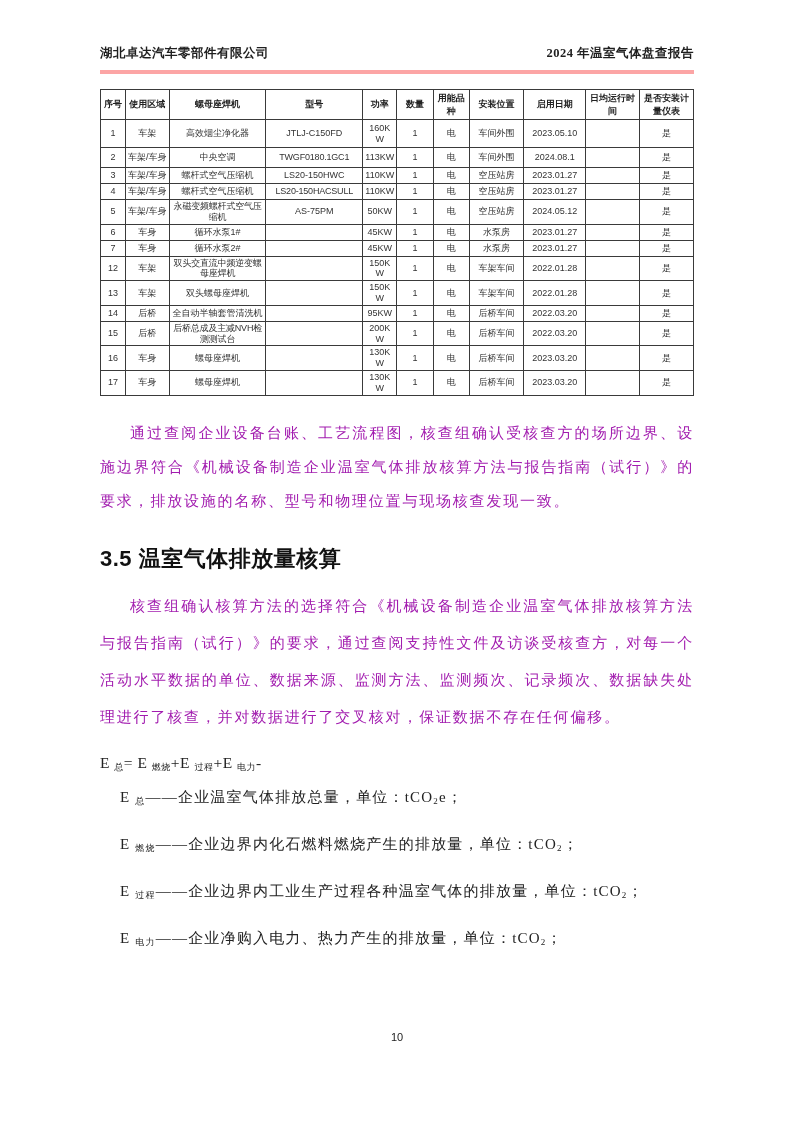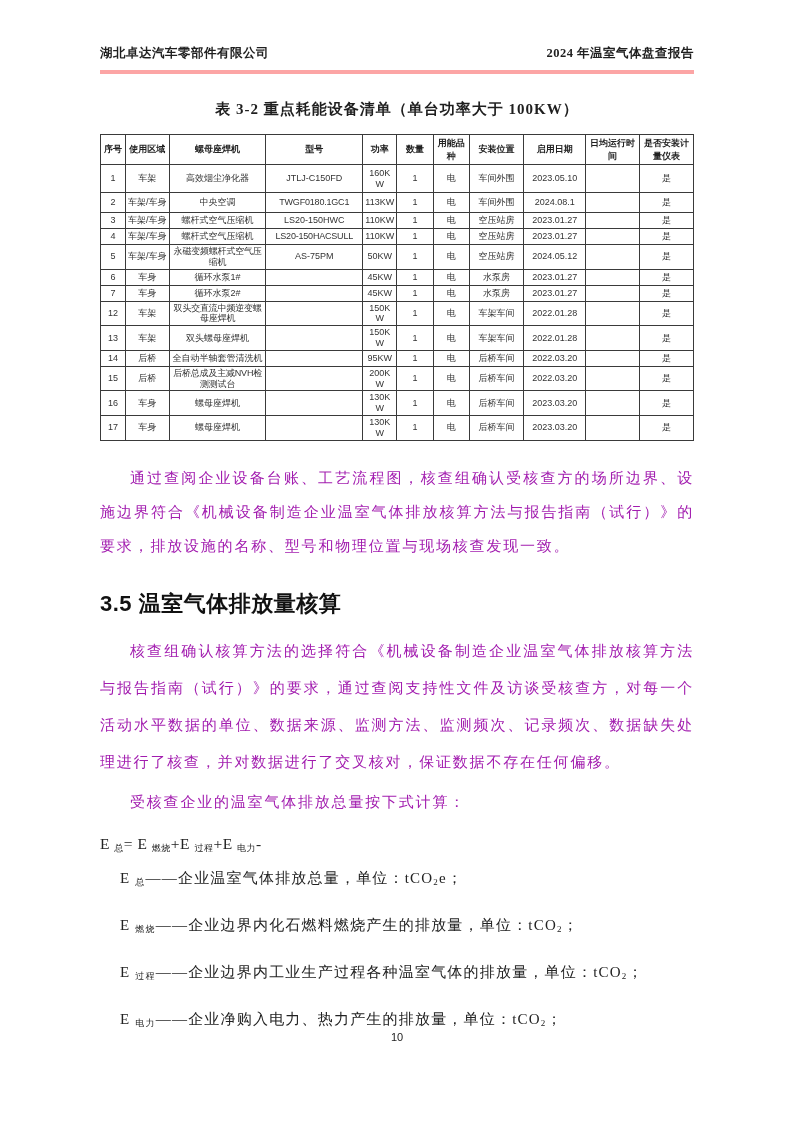--- a/index.html
+++ b/index.html
@@ -148,21 +148,20 @@
 <body>
 
 <div class="page">
   <div class="content">
 
     <div class="doc-header">
       <span>湖北卓达汽车零部件有限公司</span>
       <span>2024 年温室气体盘查报告</span>
     </div>
 
-    <div class="table-caption">表 3-2 重点耗能设备清单（单台功率大于 100KW）</div>
 
     <table class="equip">
       <colgroup>
         <col class="c1">
           <col class="c2">
           <col class="c3">
           <col class="c4">
           <col class="c5">
         <col class="c6">
           <col class="c7">
@@ -358,21 +357,20 @@
           </tr>
         </tbody>
     </table>
 
     <p class="para">通过查阅企业设备台账、工艺流程图，核查组确认受核查方的场所边界、设施边界符合《机械设备制造企业温室气体排放核算方法与报告指南（试行）》的要求，排放设施的名称、型号和物理位置与现场核查发现一致。</p>
 
     <h2 class="section-heading">3.5 温室气体排放量核算</h2>
 
     <p class="para section-para">核查组确认核算方法的选择符合《机械设备制造企业温室气体排放核算方法与报告指南（试行）》的要求，通过查阅支持性文件及访谈受核查方，对每一个活动水平数据的单位、数据来源、监测方法、监测频次、记录频次、数据缺失处理进行了核查，并对数据进行了交叉核对，保证数据不存在任何偏移。</p>
 
-    <p class="para calc-intro">受核查企业的温室气体排放总量按下式计算：</p>
 
     <div class="formula"><span>E </span><sub>总</sub><span>= E </span><sub>燃烧</sub><span>+E </span><sub>过程</sub><span>+E </span><sub>电力</sub><span>-</span></div>
 
     <div class="definitions">
         <p class="def-line"><span>E </span><sub>总</sub><span>——企业温室气体排放总量，单位：tCO</span><sub>2</sub><span>e；</span></p>
         <p class="def-line"><span>E </span><sub>燃烧</sub><span>——企业边界内化石燃料燃烧产生的排放量，单位：tCO</span><sub>2</sub><span>；</span></p>
         <p class="def-line"><span>E </span><sub>过程</sub><span>——企业边界内工业生产过程各种温室气体的排放量，单位：tCO</span><sub>2</sub><span>；</span></p>
         <p class="def-line"><span>E </span><sub>电力</sub><span>——企业净购入电力、热力产生的排放量，单位：tCO</span><sub>2</sub><span>；</span></p>
       </div>
   </div>

